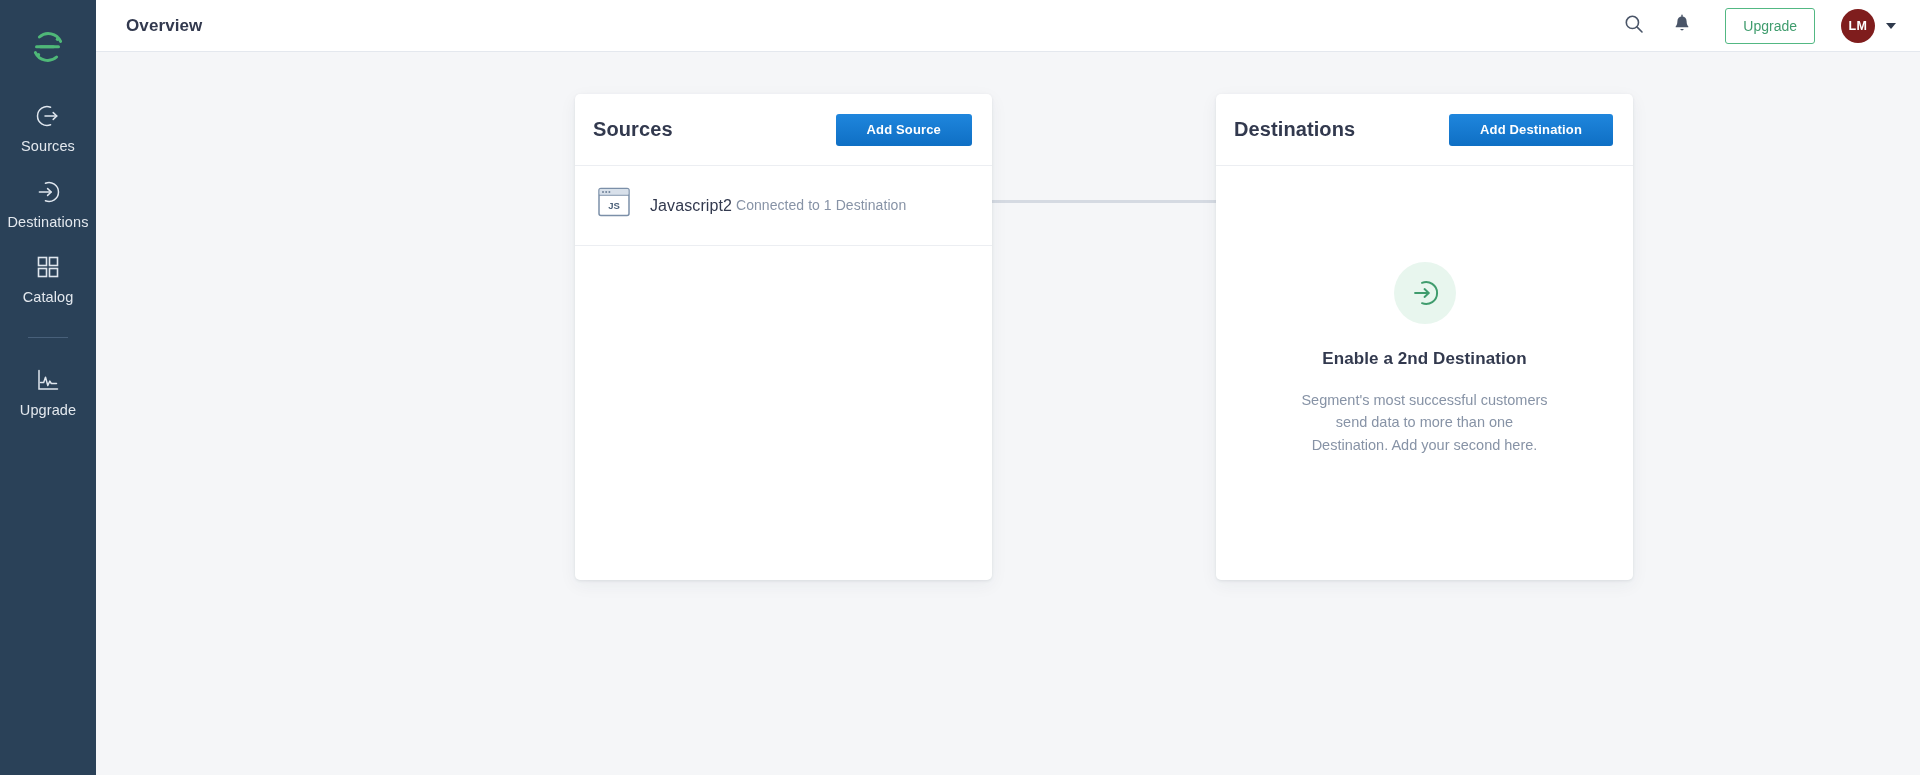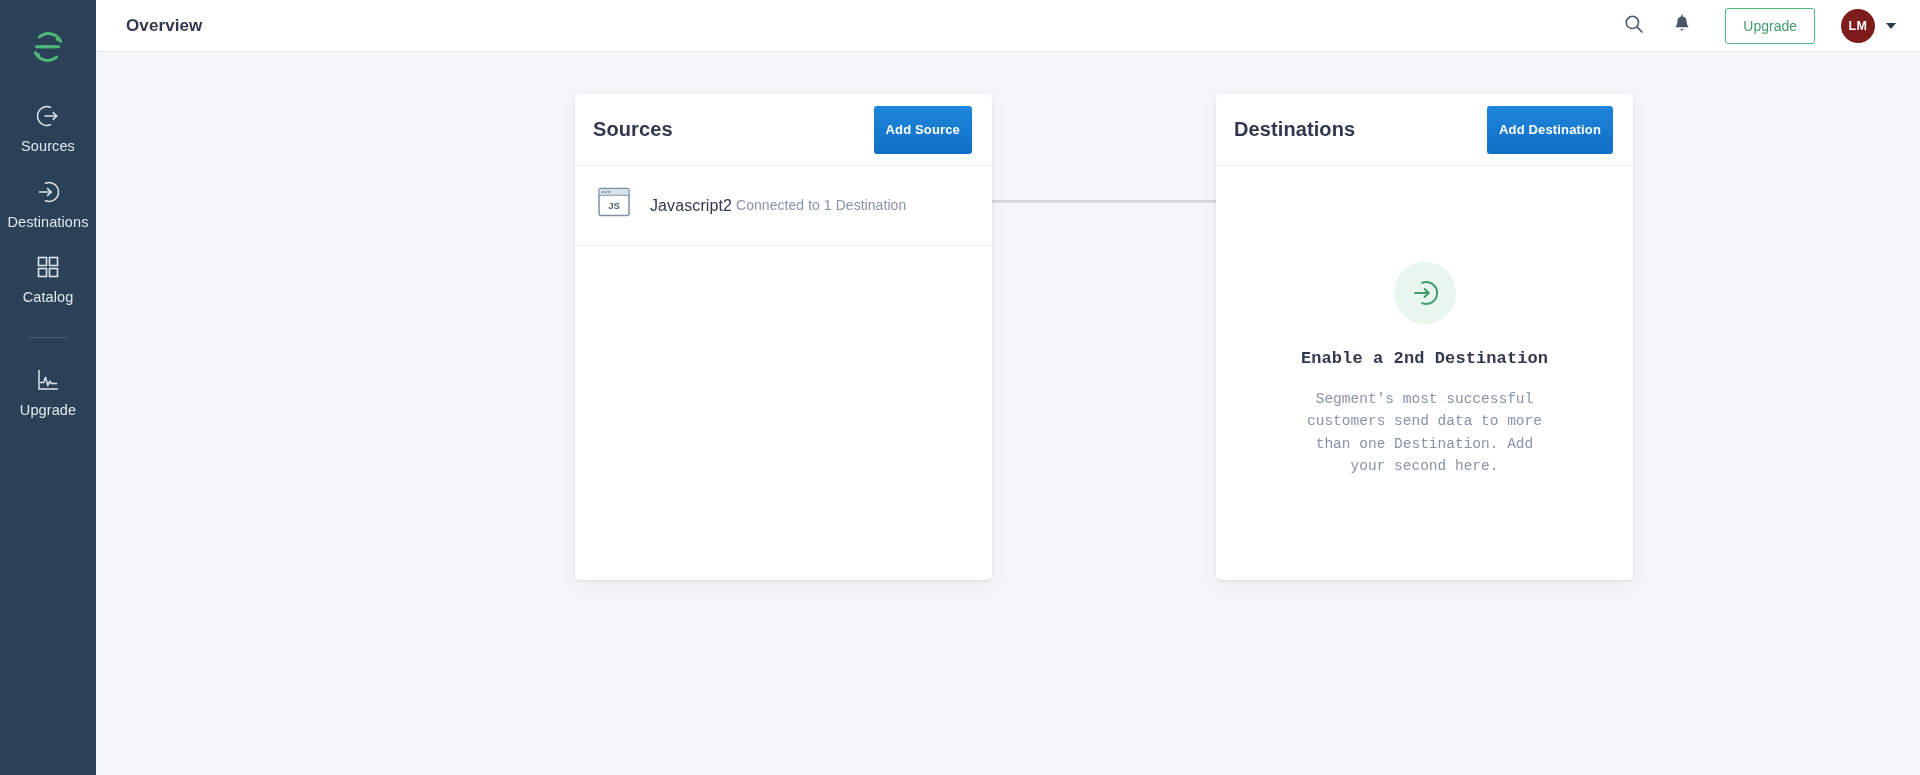--- a/index.html
+++ b/index.html
@@ -177,22 +177,22 @@
     border-bottom: 1px solid #eceef2;
   }
   .card-title {
     font-size: 20px;
     color: #32394e;
     letter-spacing: 0.1px;
   }
   .card-head-spacer { flex: 1 1 auto; }
 
   .add-btn {
-    height: 48px;
-    padding: 0 12px;
+    height: 32px;
+    padding: 0 31px;
     border: none;
     border-radius: 3px;
     background: linear-gradient(180deg, #1f86dd 0%, #0f6fc4 100%);
     color: #ffffff;
     font-size: 13px;
     font-weight: bold;
     letter-spacing: 0.15px;
     font-family: "Liberation Sans", sans-serif;
     cursor: pointer;
     display: flex;
@@ -233,21 +233,20 @@
   }
 
   .empty-state {
     position: absolute;
     left: 0; right: 0;
     top: 96px;
     display: flex;
     flex-direction: column;
     align-items: center;
     padding: 0 40px;
-    font-family: Liberation Mono, monospace;
   }
   .empty-circle {
     width: 62px; height: 62px;
     border-radius: 50%;
     background: #e8f6ee;
     display: flex;
     align-items: center;
     justify-content: center;
   }
   .empty-title {

